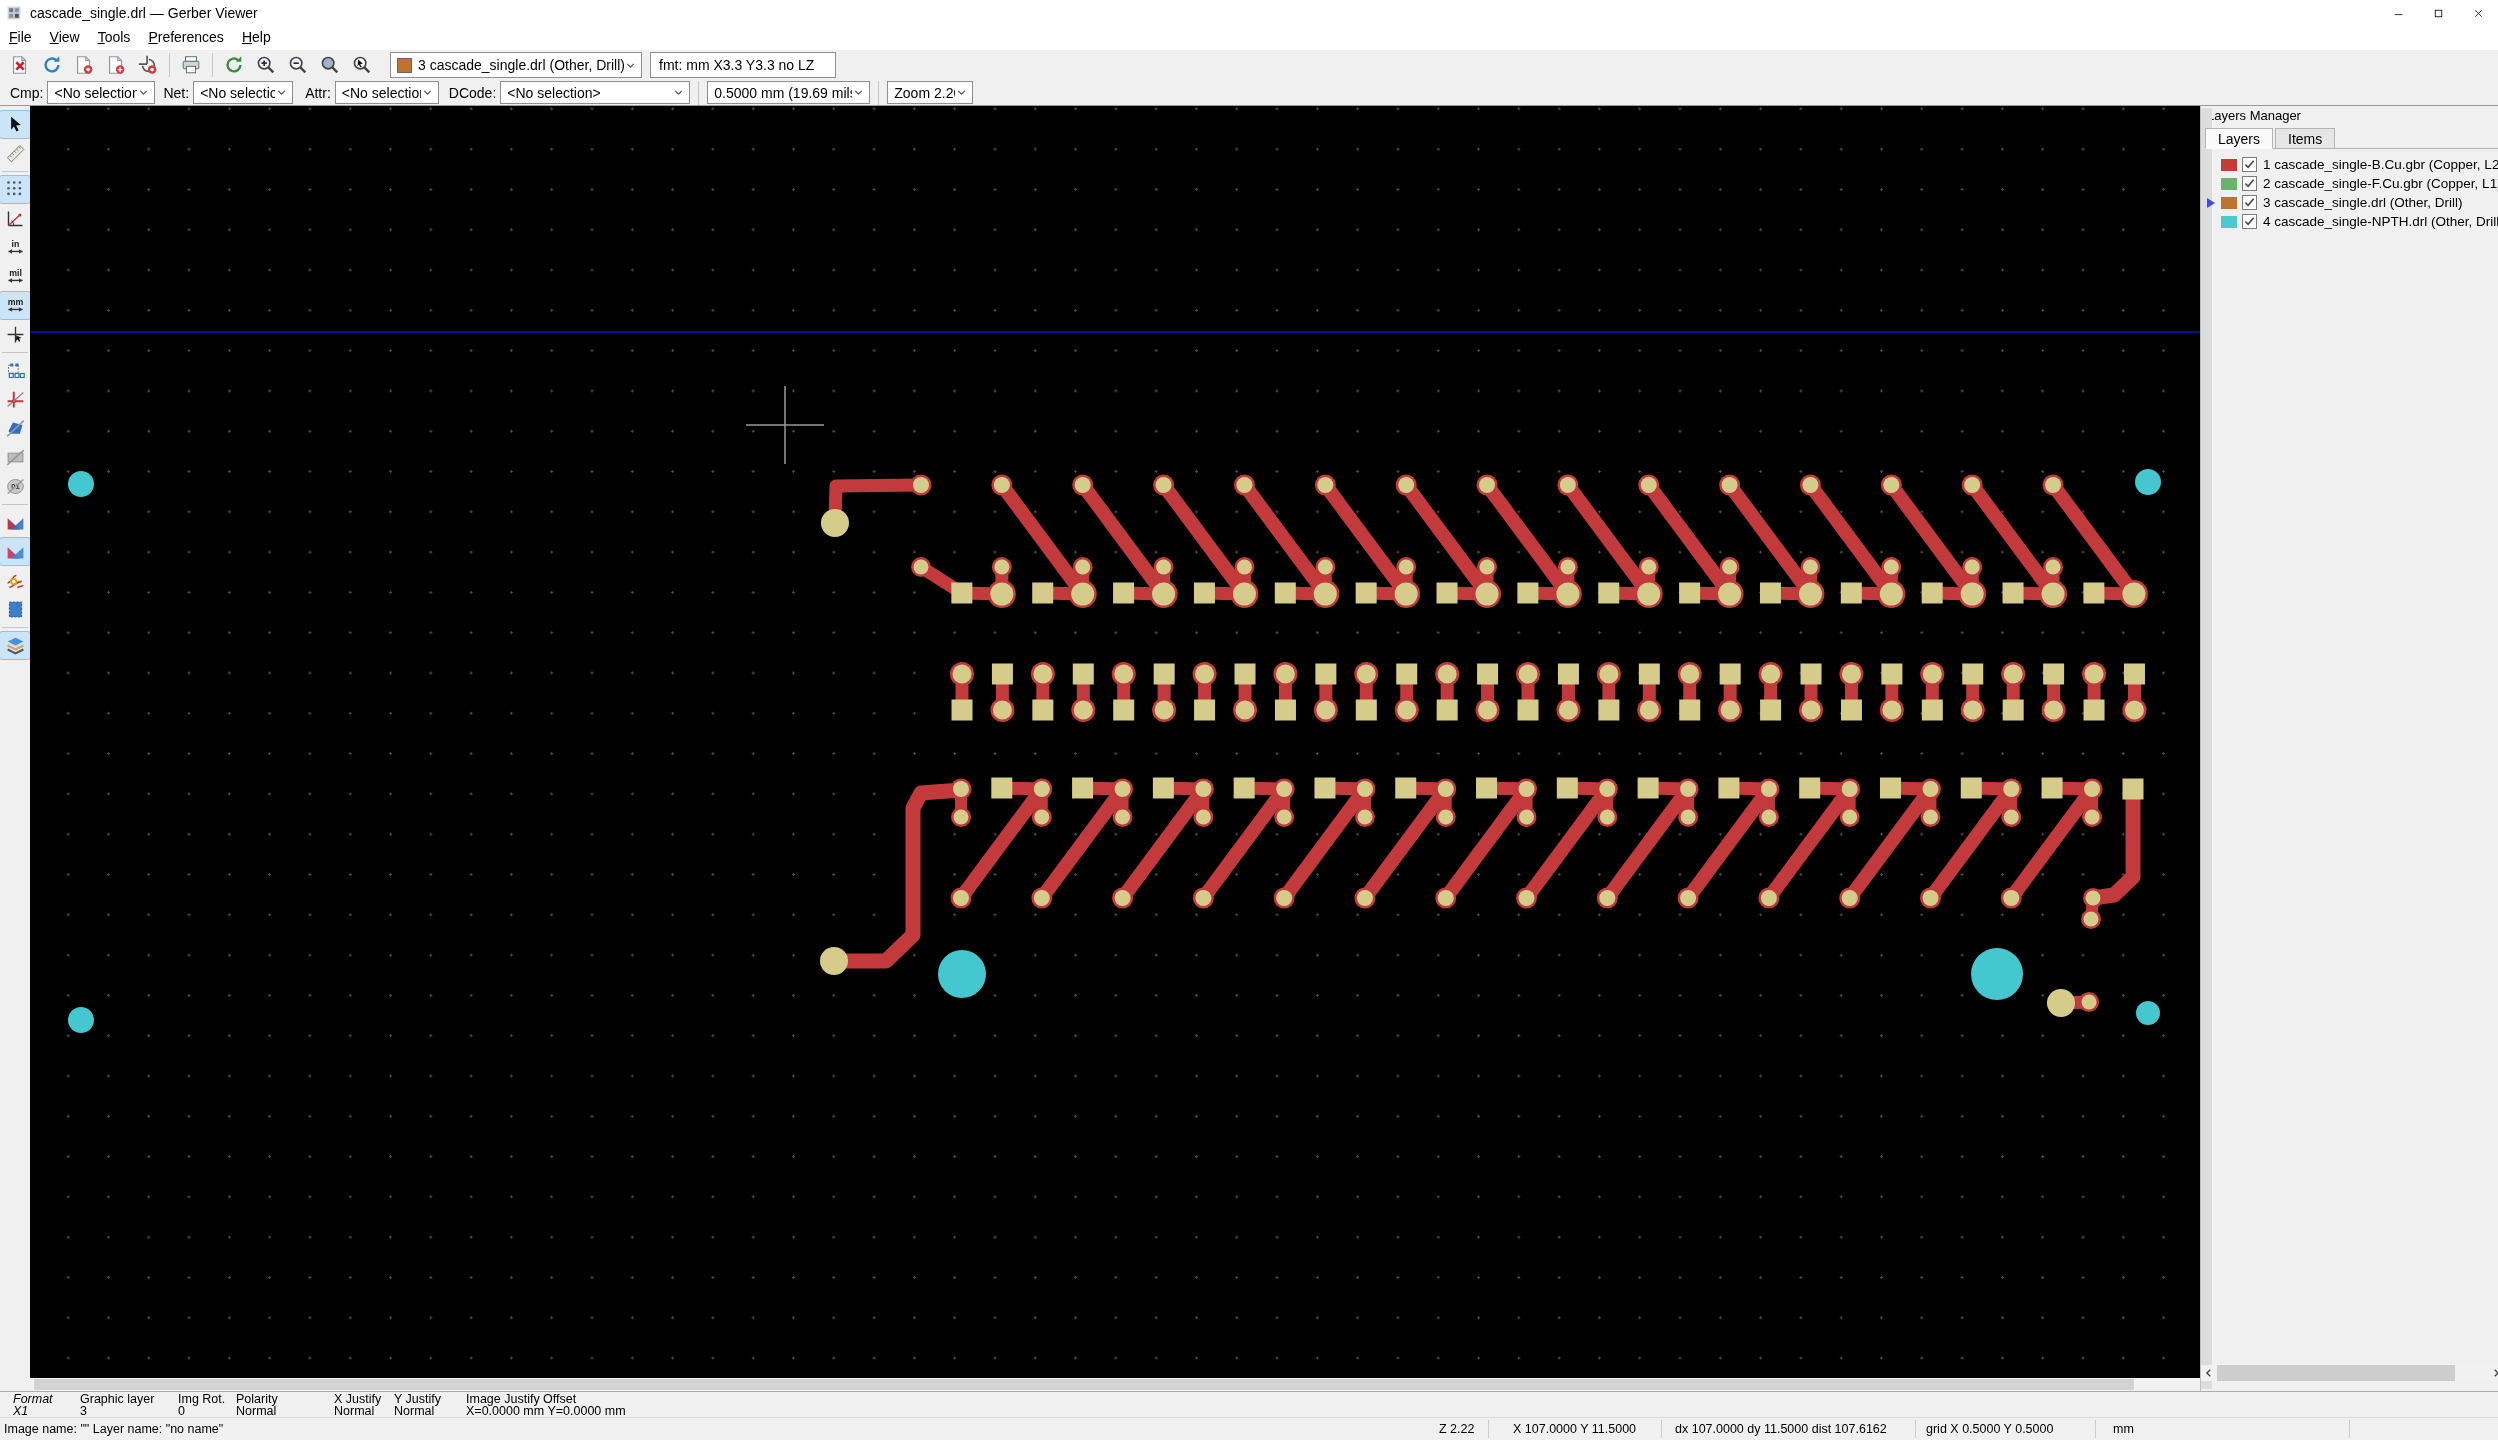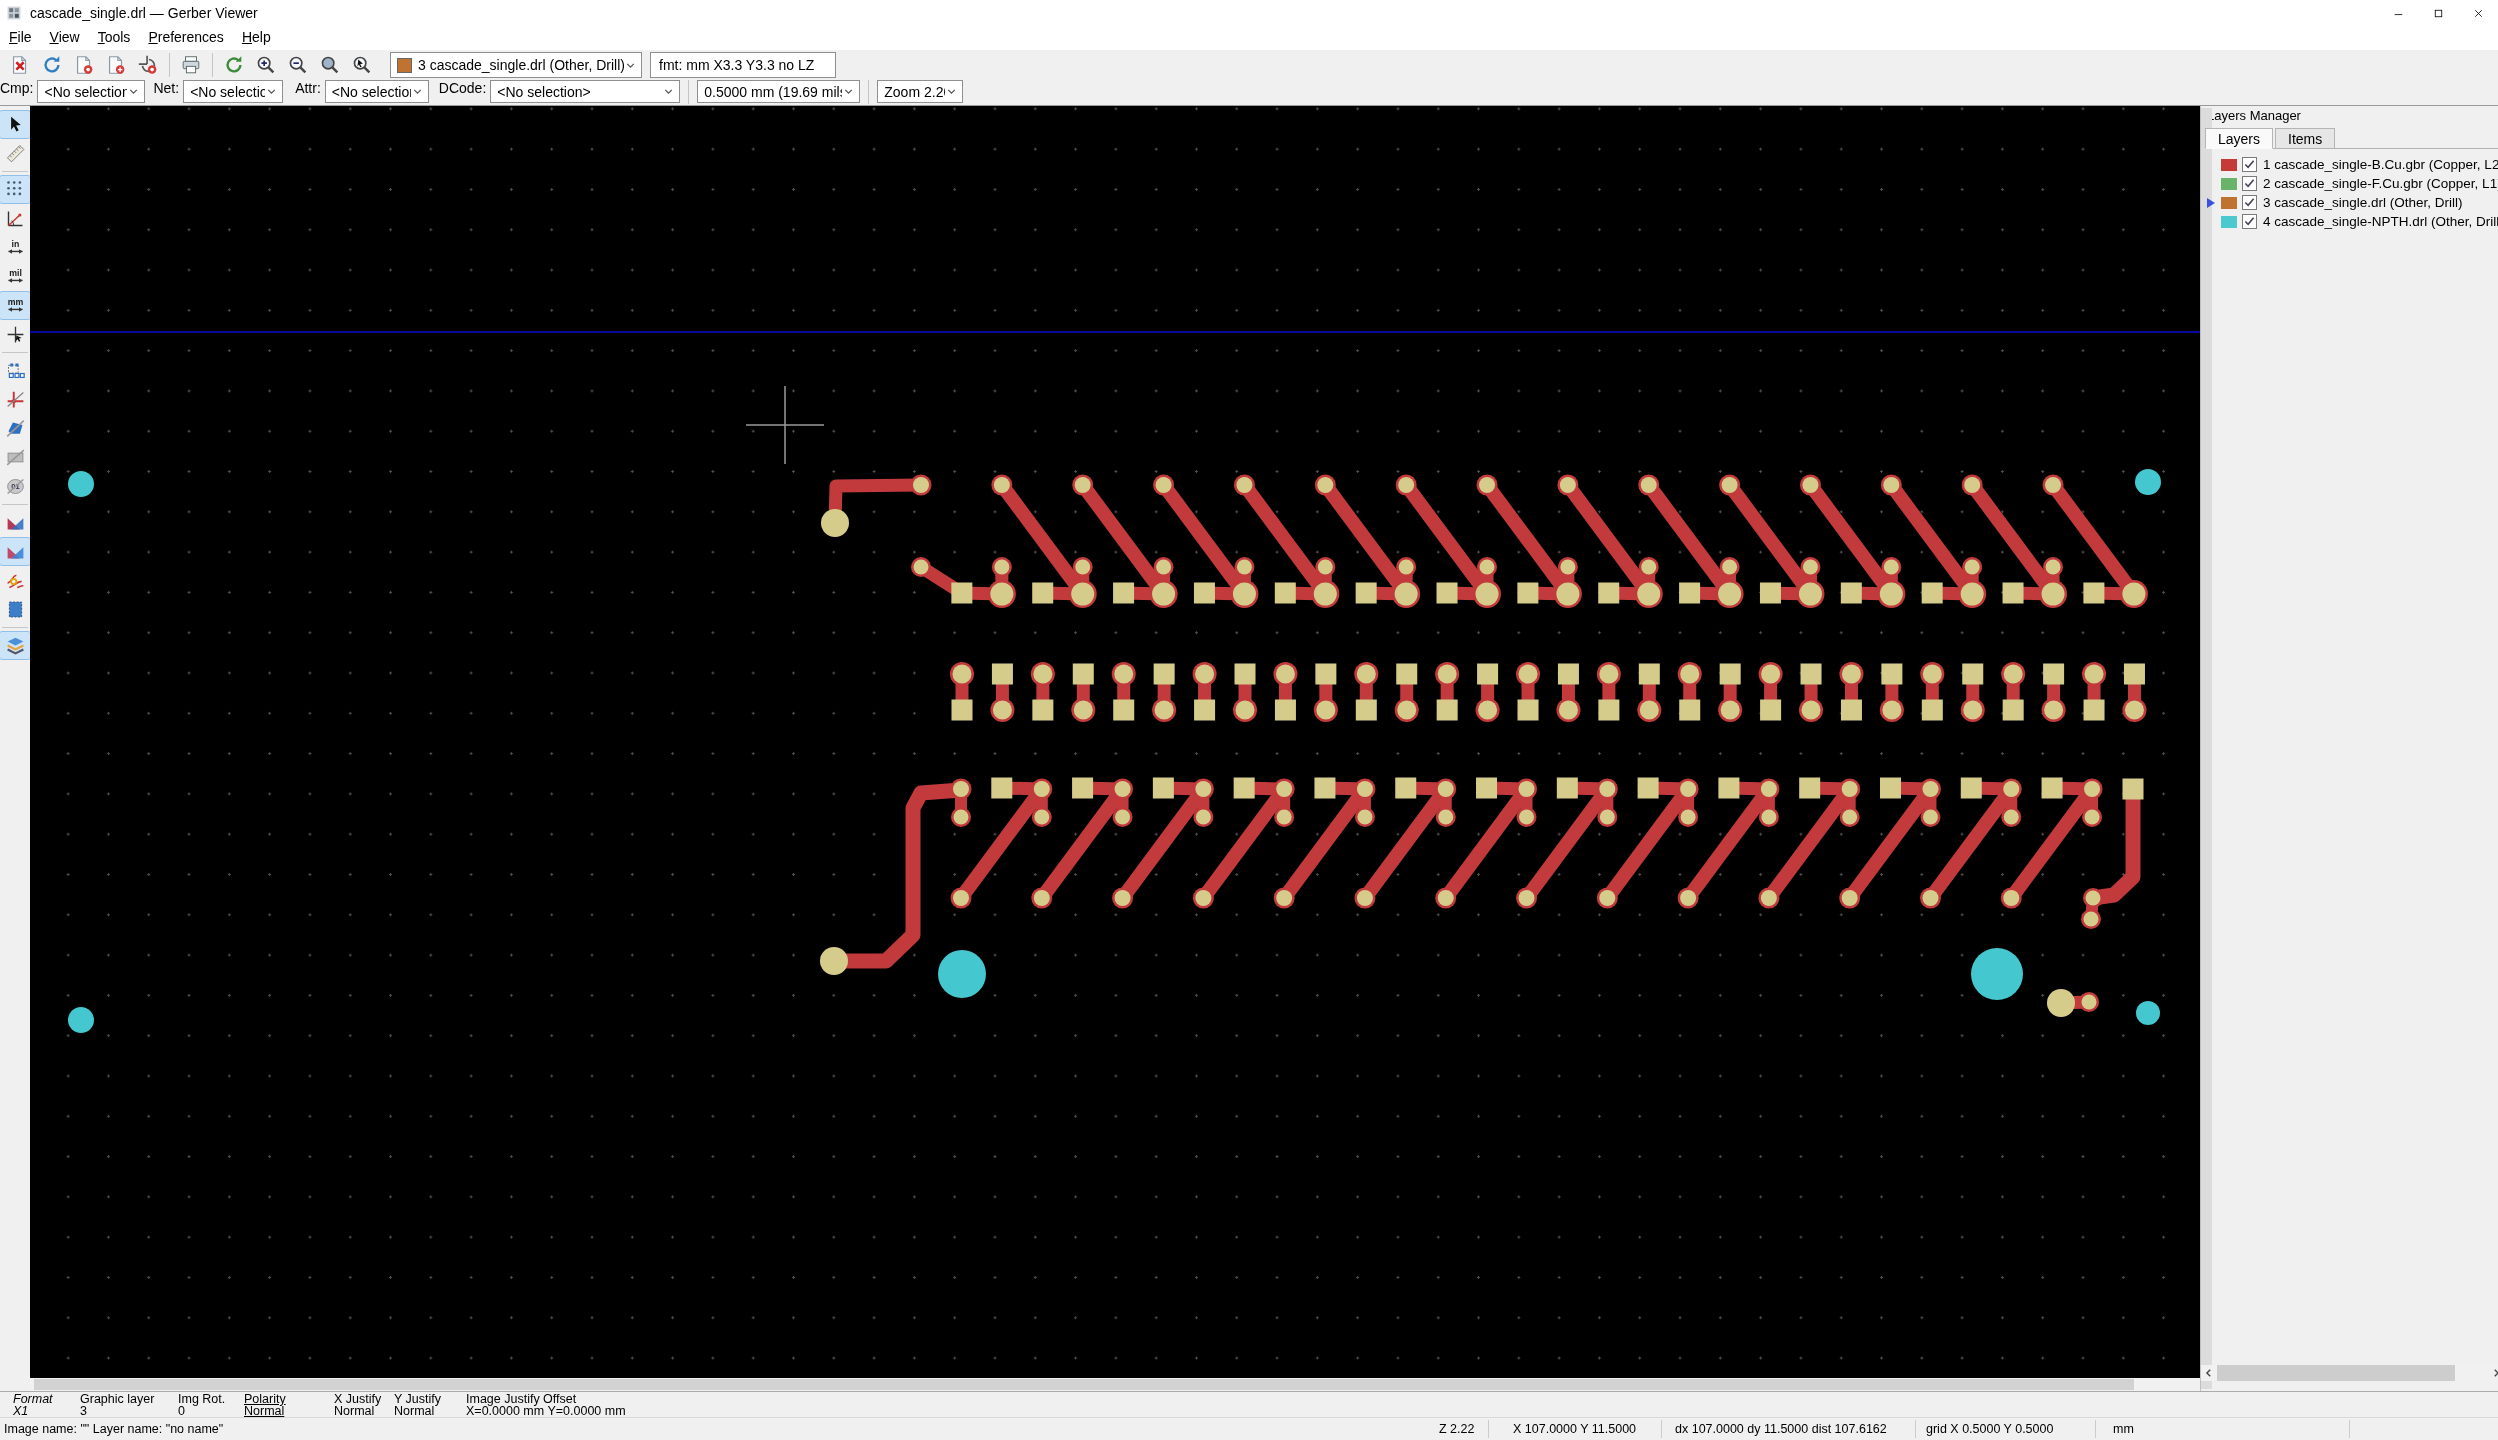--- a/index.html
+++ b/index.html
@@ -24,21 +24,21 @@
   #toolbar1 { height:30px; background:#f0f0f0; display:flex; align-items:center; padding-left:4px; }
   .tbtn { width:32px; height:27px; display:flex; align-items:center; justify-content:center; border-radius:2px; }
   .tbtn svg { width:22px; height:22px; }
   .tsep { width:1px; height:24px; background:#c6c6c6; margin:0 5px; }
   .combo { height:26px; background:#ffffff; border:1px solid #8f8f8f; display:flex; align-items:center; padding:0 4px 0 6px; font-size:14px; }
   .combo .ctext { flex:1; white-space:nowrap; overflow:hidden; }
   .combo .swatch { width:15px; height:15px; margin-right:6px; border:1px solid #666; }
   .combo .chev svg { width:13px; height:13px; }
   .textbox { height:26px; background:#ffffff; border:1px solid #8f8f8f; display:flex; align-items:center; padding:0 8px; font-size:14px; white-space:nowrap; }
 
-  #toolbar2 { height:25px; background:#f0f0f0; display:flex; align-items:flex-start; }
+  #toolbar2 { height:25px; background:#f0f0f0; display:flex; align-items:center; padding-left:10px; }
   #toolbar2 .lbl { margin-right:4px; font-size:14px; white-space:nowrap; }
   #toolbar2 .combo { height:23px; }
 
   
   #appbody { height:1286px; display:flex; border-top:1px solid #9a9a9a; }
   #lefttools { width:40px; background:#f0f0f0; display:flex; flex-direction:column; align-items:center; padding-top:4px; }
   .ltbtn { width:30px; height:27px; margin:1px 0; display:flex; align-items:center; justify-content:center; border-radius:2px; }
   .ltbtn svg { width:21px; height:21px; }
   .ltsep { width:26px; height:1px; background:#c6c6c6; margin:3px 0; }
   .active-tool { background:#cce4f7; outline:1px solid #90c0e8; }
@@ -996,21 +996,21 @@
       <div class="sv">X1</div>
     </span>
     <span class="sfield" style="left: 80px;">
       <div class="sl">Graphic layer</div>
       <div class="sv">3</div>
     </span>
     <span class="sfield" style="left: 178px;">
       <div class="sl">Img Rot.</div>
       <div class="sv">0</div>
     </span>
-    <span class="sfield" style="left: 244px; text-decoration: underline;">
+    <span class="sfield" style="left: 236px;">
       <div class="sl">Polarity</div>
       <div class="sv">Normal</div>
     </span>
     <span class="sfield" style="left: 334px;">
       <div class="sl">X Justify</div>
       <div class="sv">Normal</div>
     </span>
     <span class="sfield" style="left: 394px;">
       <div class="sl">Y Justify</div>
       <div class="sv">Normal</div>

